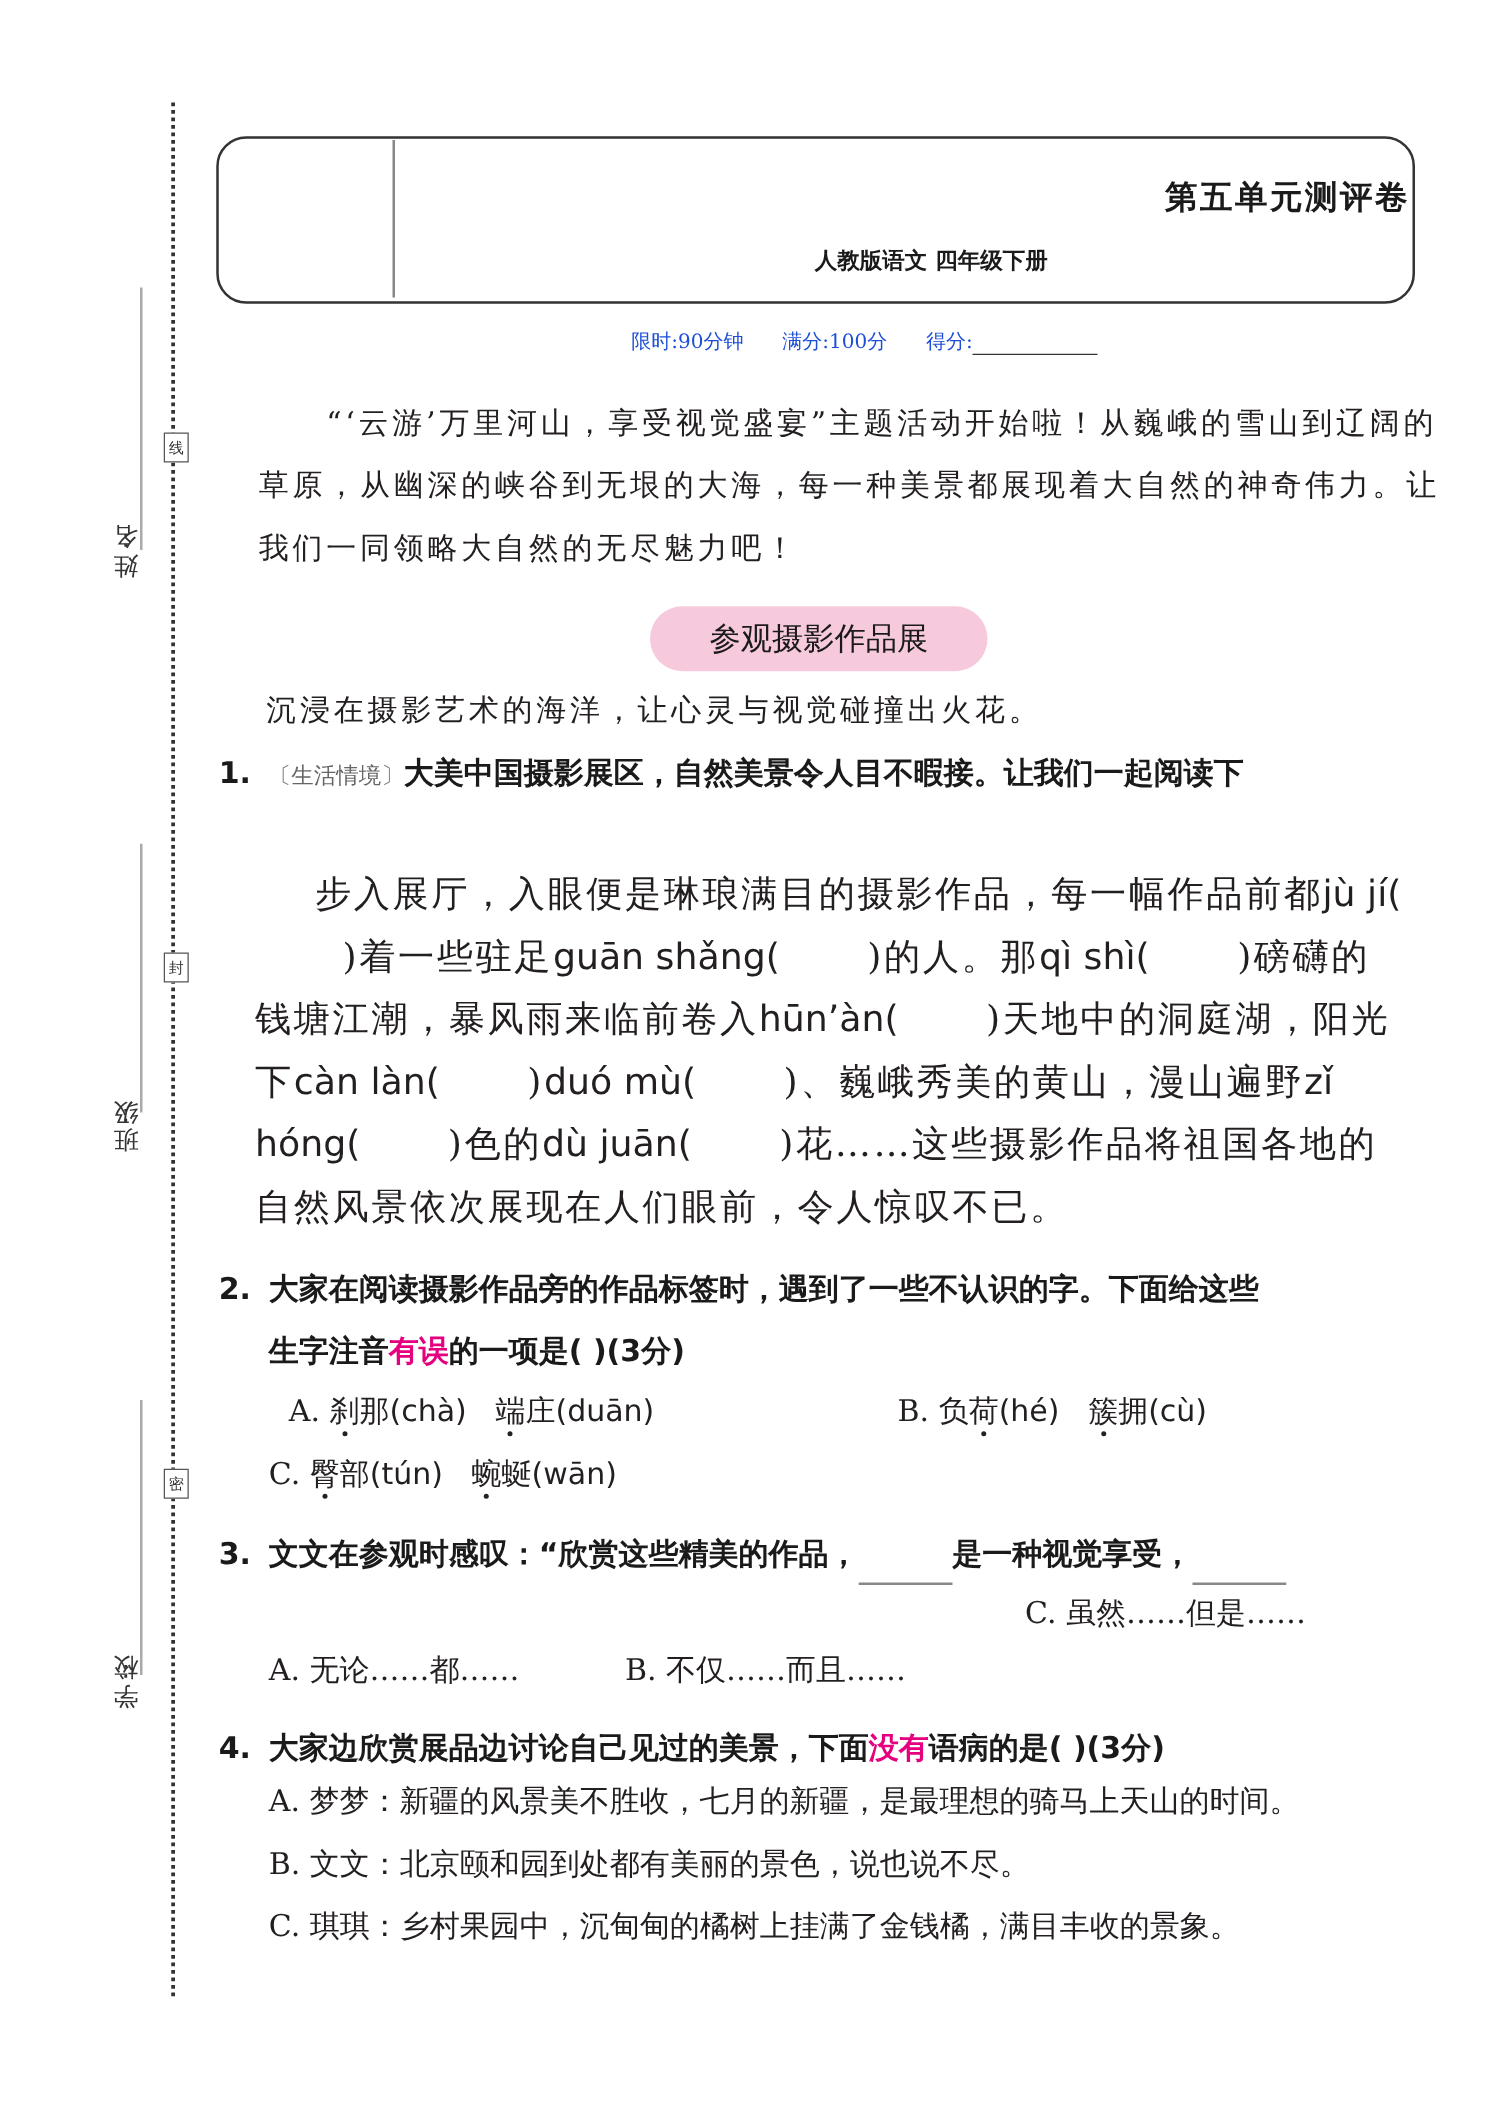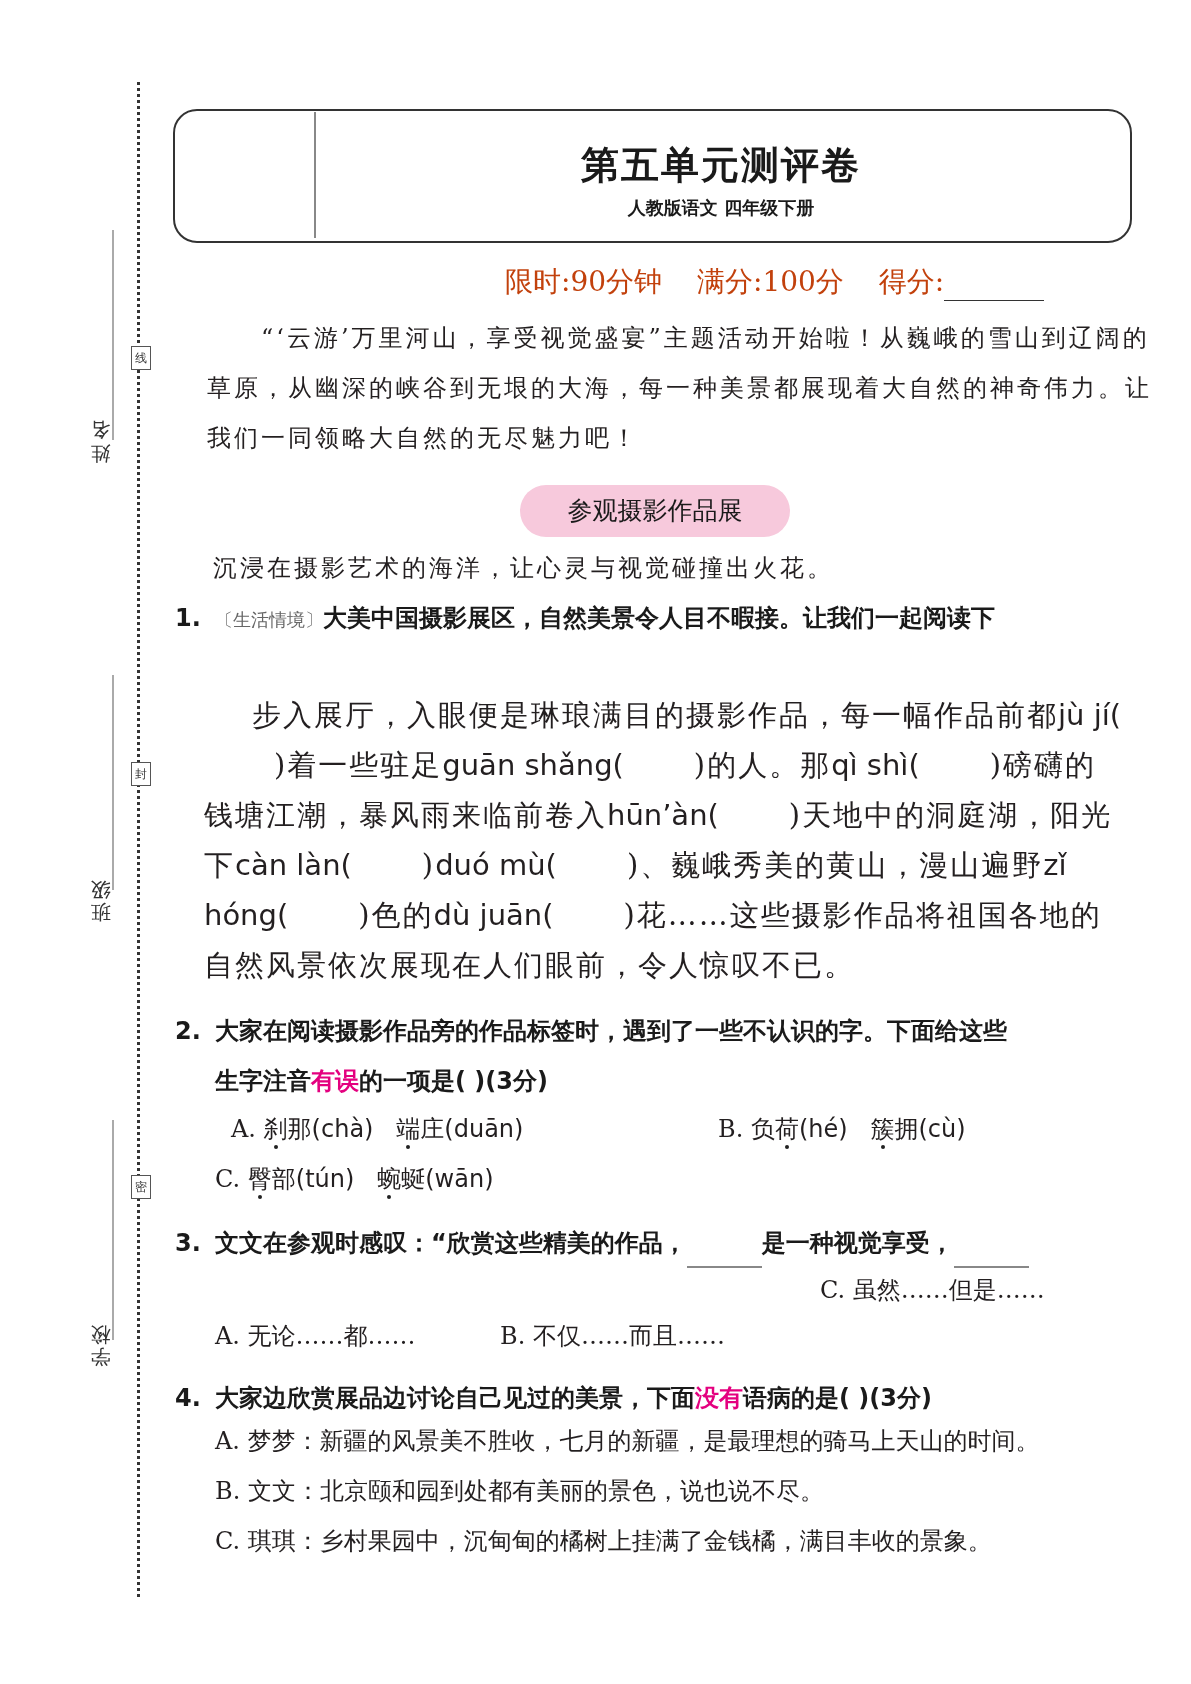--- a/index.html
+++ b/index.html
@@ -10,26 +10,26 @@
   .seal-box { position: absolute; left: 131px; width: 18px; height: 22px; border: 1px solid #555; background: #fff;
               font-family: "DejaVu Serif", serif; font-size: 12px; line-height: 22px; text-align: center; color: #333; }
   .field-line { position: absolute; left: 112px; width: 0; border-left: 2px solid #aaa; }
   .field-label { position: absolute; left: 86px; width: 24px; font-family: "DejaVu Serif", serif; font-size: 20px;
                  color: #333; writing-mode: vertical-rl; transform: rotate(180deg); letter-spacing: 8px; }
 
   
   .header-box { position: absolute; left: 173px; top: 109px; width: 955px; height: 130px; border: 2px solid #333;
                 border-radius: 24px; }
   .header-divider { position: absolute; left: 314px; top: 112px; height: 126px; border-left: 2px solid #888; }
-  .title { position: absolute; left: 314px; width: 814px; top: 140px; text-align: center;
-           font-family: "DejaVu Sans", sans-serif; font-weight: bold; font-size: 38px; letter-spacing: 2px; color: #1a1a1a; }
+  .title { position: absolute; left: 314px; width: 814px; top: 140px; text-align: right;
+           font-family: "DejaVu Sans", sans-serif; font-weight: bold; font-size: 26px; letter-spacing: 2px; color: #1a1a1a; }
   .subtitle { position: absolute; left: 314px; width: 814px; top: 196px; text-align: center;
-              font-family: "DejaVu Sans", sans-serif; font-weight: bold; font-size: 18px; color: #1a1a1a; }
+              font-family: "DejaVu Sans", sans-serif; font-weight: bold; font-size: 18px; color: #1a1a1a; padding-left: 24px; }
 
-  .meta-row { position: absolute; left: 505px; top: 263px; font-family: "DejaVu Serif", serif; font-size: 28px; color: #c2410c; white-space: nowrap; text-align: right; }
+  .meta-row { position: absolute; left: 505px; top: 263px; font-family: "DejaVu Serif", serif; font-size: 16px; color: #1d4ed8; white-space: nowrap; text-align: right; }
   .meta-row span { margin-right: 26px; }
   .score-blank { display: inline-block; width: 100px; border-bottom: 1px solid #333; vertical-align: bottom; height: 20px; }
 
   .para { position: absolute; left: 175px; width: 960px; font-family: "DejaVu Serif", serif; font-size: 24px;
           line-height: 50px; letter-spacing: 3px; color: #231f20; }
   .intro { top: 313px; text-indent: 54px; margin-left: 32px; }
 
   .section-pill { position: absolute; left: 520px; top: 485px; width: 270px; height: 52px; border-radius: 26px;
                   background: #f7c9dc; font-family: "DejaVu Sans", sans-serif; font-size: 25px; line-height: 52px;
                   text-align: center; color: #1a1a1a; }

